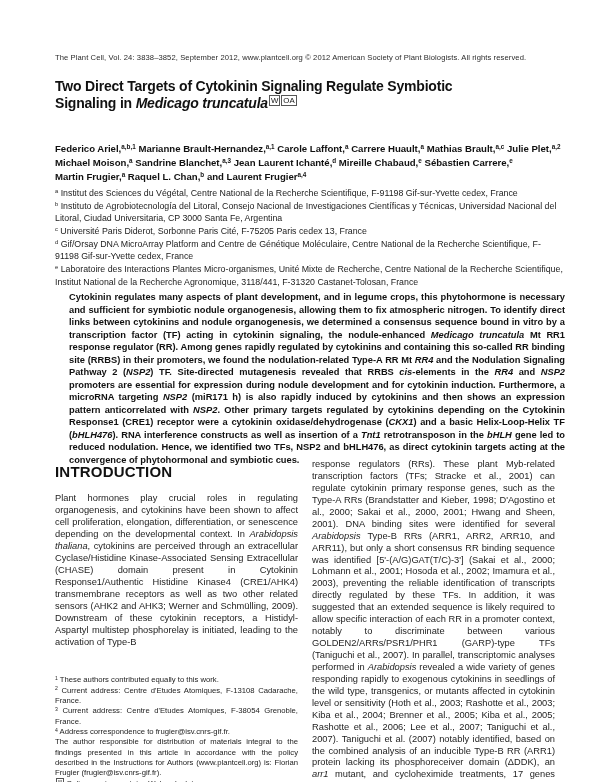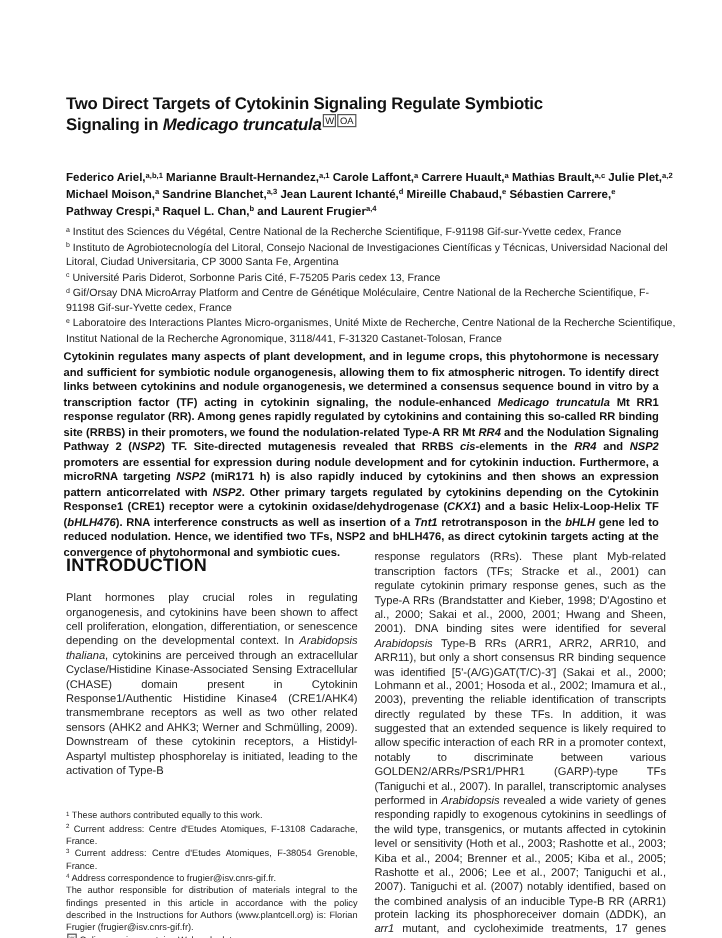--- a/index.html
+++ b/index.html
@@ -18,21 +18,21 @@
   }
   .authors{
     position:absolute;top:142px;left:55px;width:508px;
     font-size:9.6px;font-weight:bold;line-height:1.45;color:#111;
   }
   .affiliations{
     position:absolute;top:187px;left:55px;width:508px;
     font-size:8.8px;line-height:1.44;color:#222;
   }
   .abstract{
-    position:absolute;top:291px;left:53px;width:496px;
+    position:absolute;top:291px;left:69px;width:496px;
     font-size:9.3px;font-weight:bold;line-height:1.345;text-align:justify;color:#111;
   }
   .columns{
     position:absolute;top:459px;left:55px;width:501px;
     display:flex;gap:14px;
   }
   .col{width:243px;font-size:9.3px;line-height:1.285;text-align:justify;color:#1d1d1d;}
   .intro-heading{
     font-size:15px;font-weight:bold;letter-spacing:0.2px;margin:3px 0 12px 0;color:#111;
   }
@@ -45,30 +45,31 @@
   .boxed{
     border:0.8px solid #555;padding:0 1px;font-size:56%;top:-0.6em;
     margin-left:1px;font-weight:normal;letter-spacing:0;
   }
 </style>
 </head>
 <body>
 
 <div class="page">
 
+  <div class="journal-header">The Plant Cell, Vol. 24: 3838–3852, September 2012, www.plantcell.org © 2012 American Society of Plant Biologists. All rights reserved.</div>
 
   <h1 class="title">
     <div><span>Two Direct Targets of Cytokinin Signaling Regulate Symbiotic</span></div>
     <div><span>Signaling in </span><span class="it">Medicago truncatula</span><sup class="boxed">W</sup><sup class="boxed">OA</sup></div>
   </h1>
 
   <div class="authors">
     <div><span>Federico Ariel,</span><sup>a,b,1</sup><span> Marianne Brault-Hernandez,</span><sup>a,1</sup><span> Carole Laffont,</span><sup>a</sup><span> Carrere Huault,</span><sup>a</sup><span> Mathias Brault,</span><sup>a,c</sup><span> Julie Plet,</span><sup>a,2</sup></div>
     <div><span>Michael Moison,</span><sup>a</sup><span> Sandrine Blanchet,</span><sup>a,3</sup><span> Jean Laurent Ichanté,</span><sup>d</sup><span> Mireille Chabaud,</span><sup>e</sup><span> Sébastien Carrere,</span><sup>e</sup></div>
-    <div><span>Pathway Crespi,</span><sup>a</sup><span> Raquel L. Chan,</span><sup>b</sup><span> and Laurent Frugier</span><sup>a,4</sup></div>
+    <div><span>Martin Frugier,</span><sup>a</sup><span> Raquel L. Chan,</span><sup>b</sup><span> and Laurent Frugier</span><sup>a,4</sup></div>
   </div>
 
   <div class="affiliations">
     <div><sup>a</sup><span> Institut des Sciences du Végétal, Centre National de la Recherche Scientifique, F-91198 Gif-sur-Yvette cedex, France</span></div>
     <div><sup>b</sup><span> Instituto de Agrobiotecnología del Litoral, Consejo Nacional de Investigaciones Científicas y Técnicas, Universidad Nacional del Litoral, Ciudad Universitaria, CP 3000 Santa Fe, Argentina</span></div>
     <div><sup>c</sup><span> Université Paris Diderot, Sorbonne Paris Cité, F-75205 Paris cedex 13, France</span></div>
     <div><sup>d</sup><span> Gif/Orsay DNA MicroArray Platform and Centre de Génétique Moléculaire, Centre National de la Recherche Scientifique, F-91198 Gif-sur-Yvette cedex, France</span></div>
     <div><sup>e</sup><span> Laboratoire des Interactions Plantes Micro-organismes, Unité Mixte de Recherche, Centre National de la Recherche Scientifique, Institut National de la Recherche Agronomique, 3118/441, F-31320 Castanet-Tolosan, France</span></div>
   </div>
 

